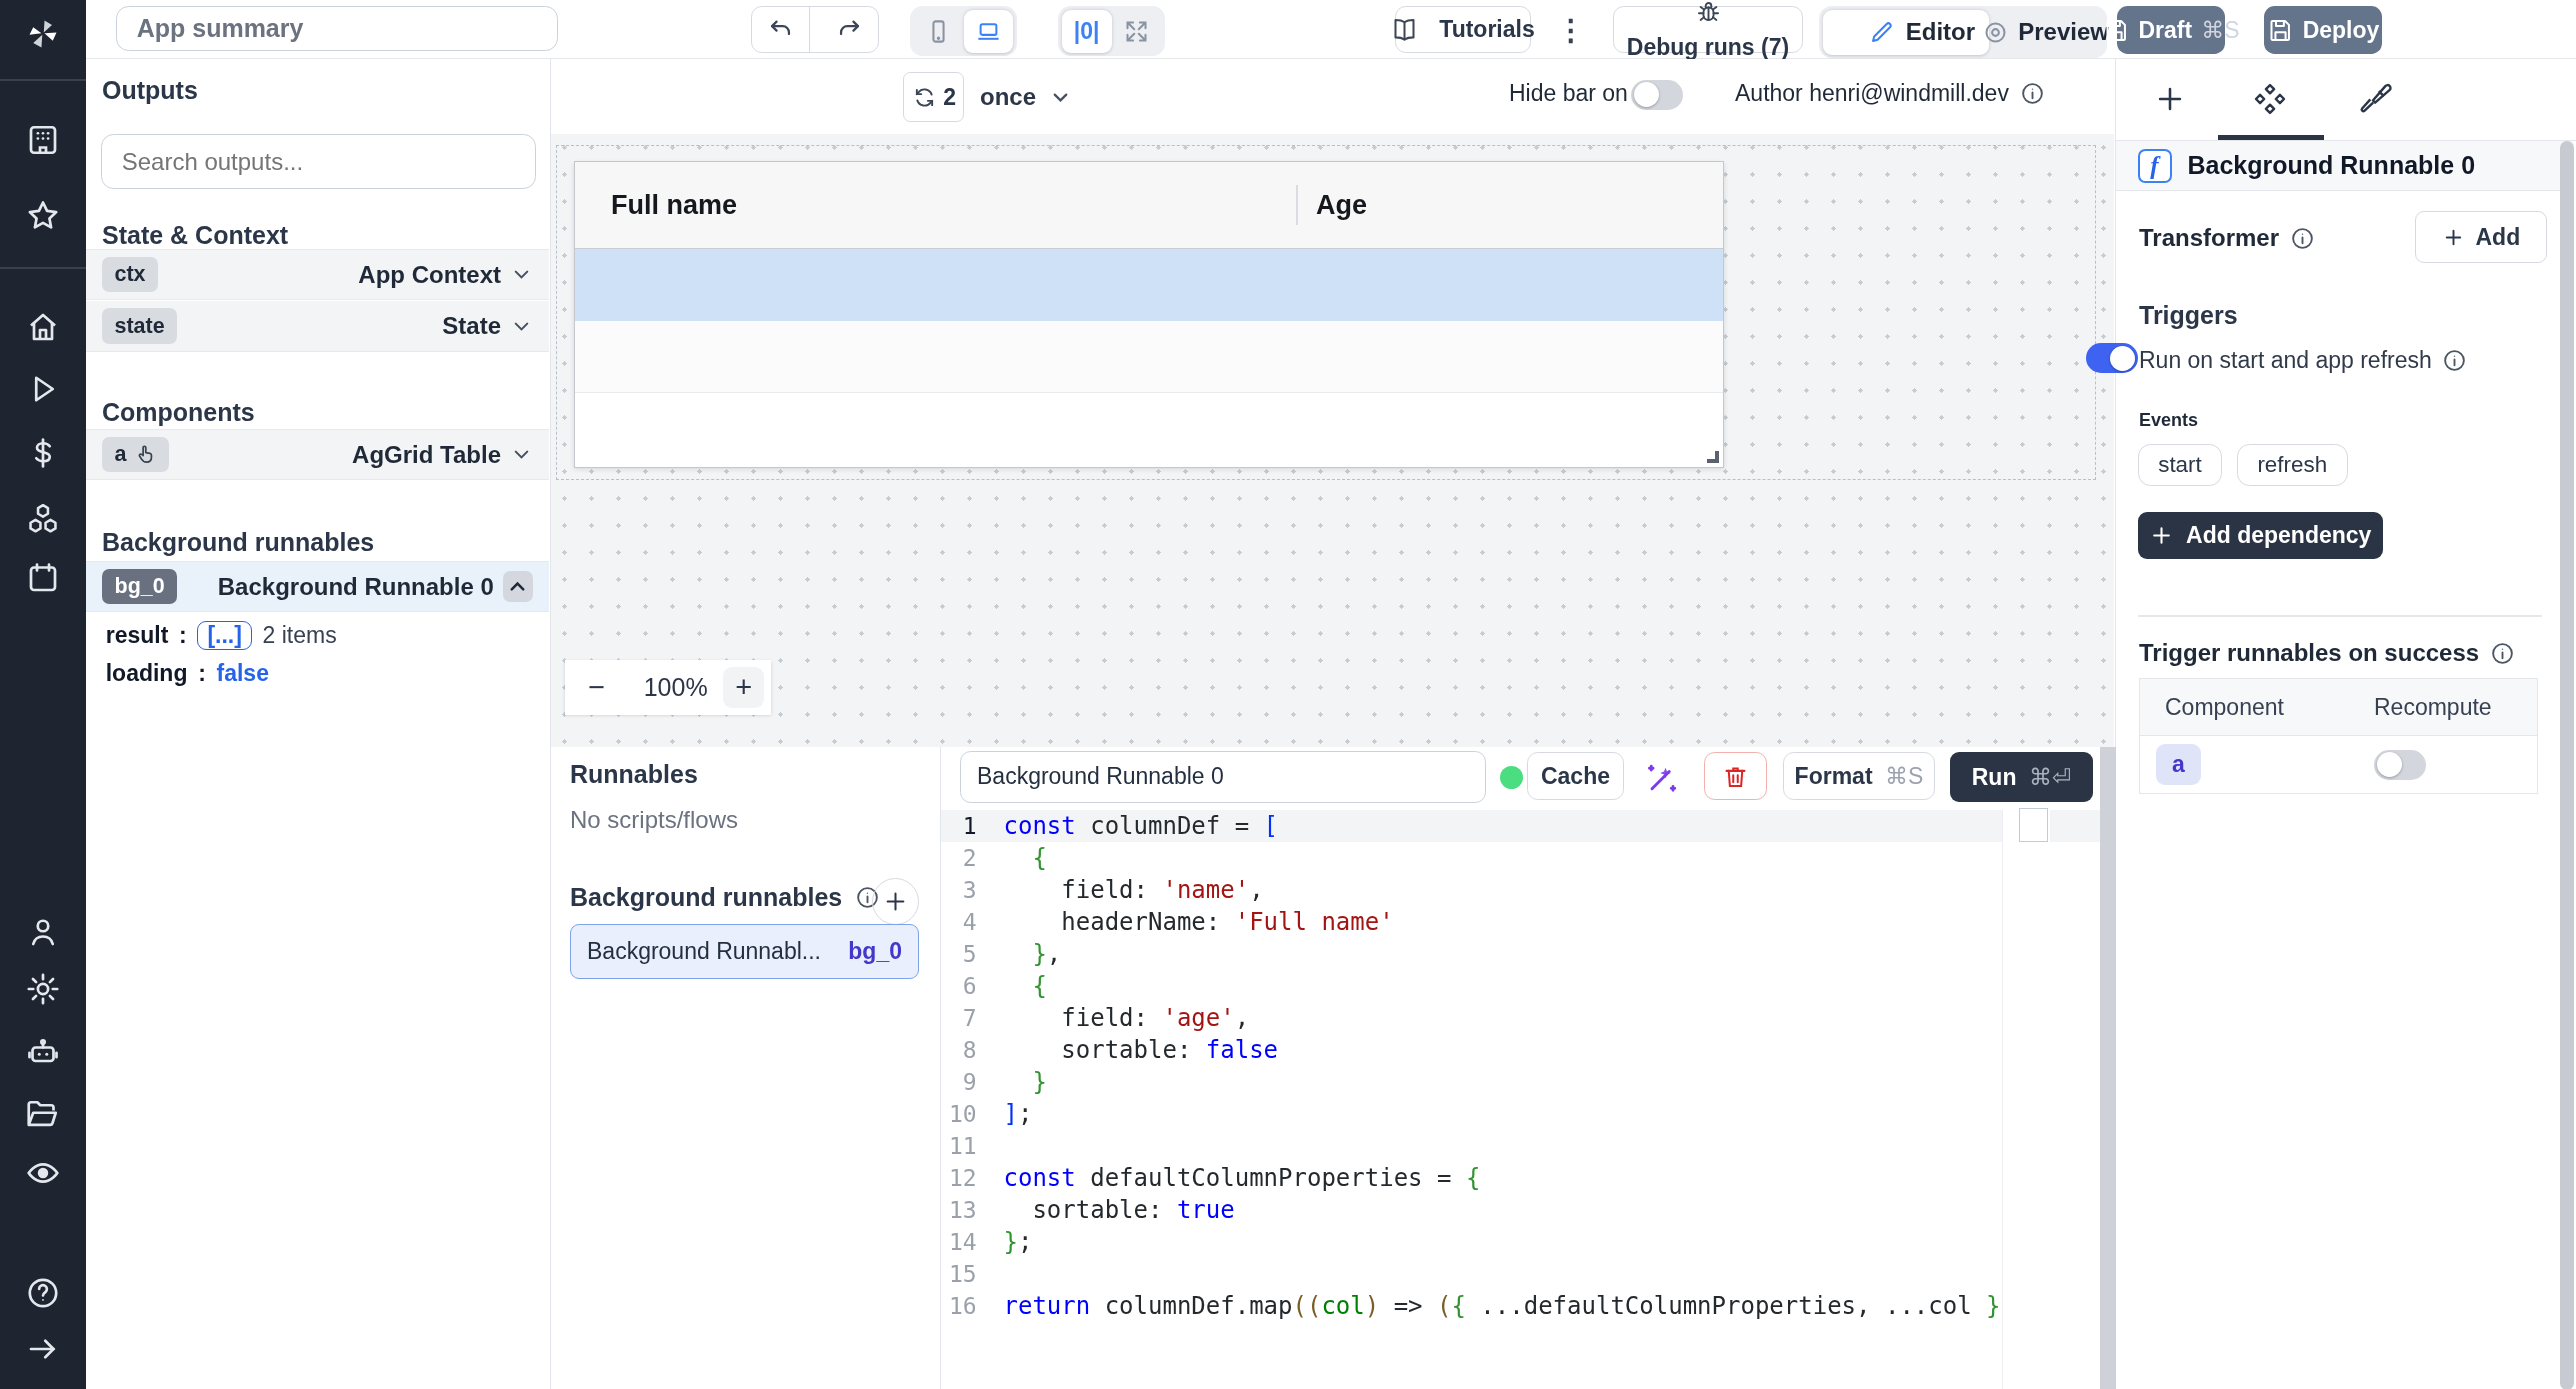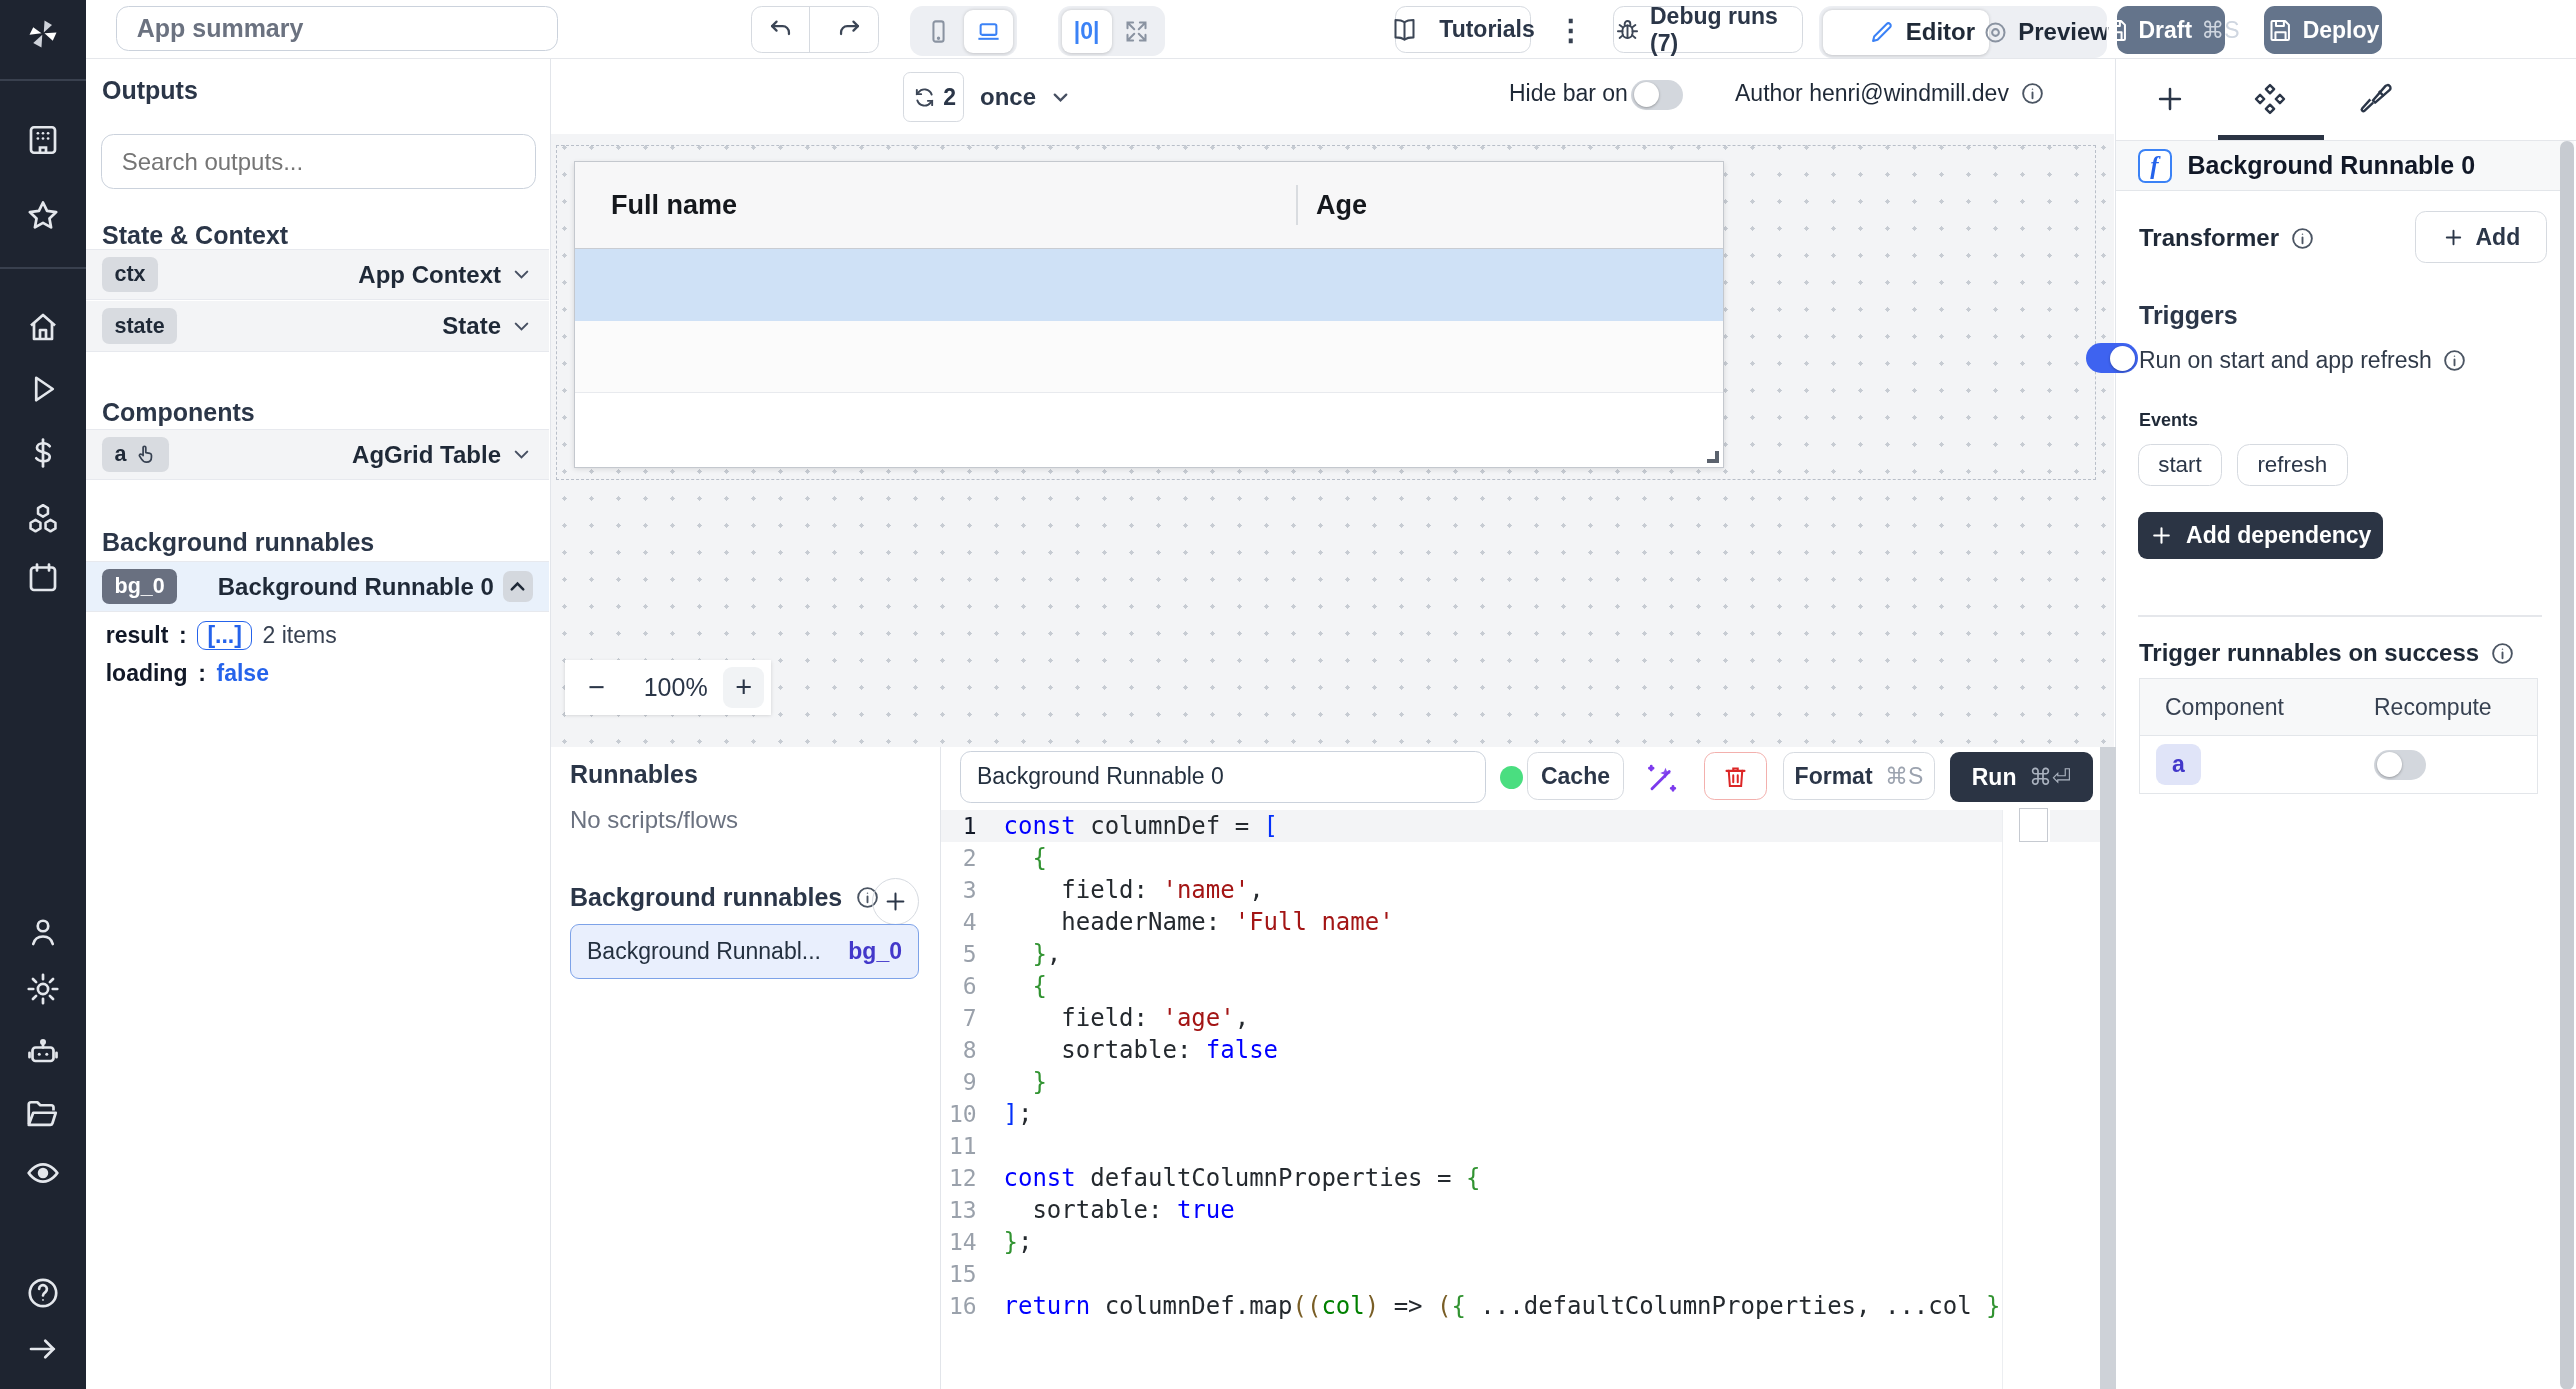--- a/index.html
+++ b/index.html
@@ -292,21 +292,21 @@
             <path d="M12 5.5V21"></path>
           </svg>
         </span>
       <span>Tutorials</span>
     </div>
 
     <div class="tb" style="left:1474px; width:21.5px; justify-content:center; font-size:29px; font-weight:700; color:#374151;">
       <span>⋮</span>
     </div>
 
-    <div class="tb btn" style="left:1527px; width:190px; gap:9px;">
+    <div class="tb btn" style="left:1527px; width:190px; gap:9px;flex-direction:column;">
       <span class="icon24 gray-ic">
           <svg viewBox="0 0 24 24" fill="none" stroke="currentColor" stroke-width="1.7" stroke-linecap="round">
             <path d="M9.5 8.5V7a2.5 2.5 0 015 0v1.5"></path>
             <rect x="7.5" y="8.5" width="9" height="11" rx="4.5"></rect>
             <path d="M12 8.5v11"></path>
             <path d="M3.5 13.5h4M16.5 13.5h4M5 8l3 2.2M19 8l-3 2.2M5 19.5l3-2.5M19 19.5l-3-2.5"></path>
           </svg>
         </span>
       <span>Debug runs  (7)</span>
     </div>
@@ -648,21 +648,21 @@
     <div class="rlabel abs" style="left:23px; top:165px;">
       <span>Transformer</span>
       <span class="infoic">
           <svg viewBox="0 0 24 24" width="25" height="25" fill="none" stroke="currentColor" stroke-width="1.8" stroke-linecap="round">
             <circle cx="12" cy="12" r="9"></circle>
             <path d="M12 11v5.5"></path>
             <circle cx="12" cy="7.8" r="0.7" fill="currentColor" stroke="none"></circle>
           </svg>
         </span>
     </div>
-    <div class="btn addbtn" style="top:152px; gap:10.7px;">
+    <div class="btn addbtn" style="top:152px; gap:10.7px;border-radius:9px;">
       <svg viewBox="0 0 24 24" width="23" height="23" fill="none" stroke="currentColor" stroke-width="2" stroke-linecap="round">
           <path d="M12 5v14M5 12h14"></path>
         </svg>
       <span>Add</span>
     </div>
 
     <div class="h1 abs" style="left:23px; top:234px;margin-top:8px;">Triggers</div>
 
     <div class="rtext abs" style="left:23px; top:288px;">
       <span>Run on start and app refresh</span>

